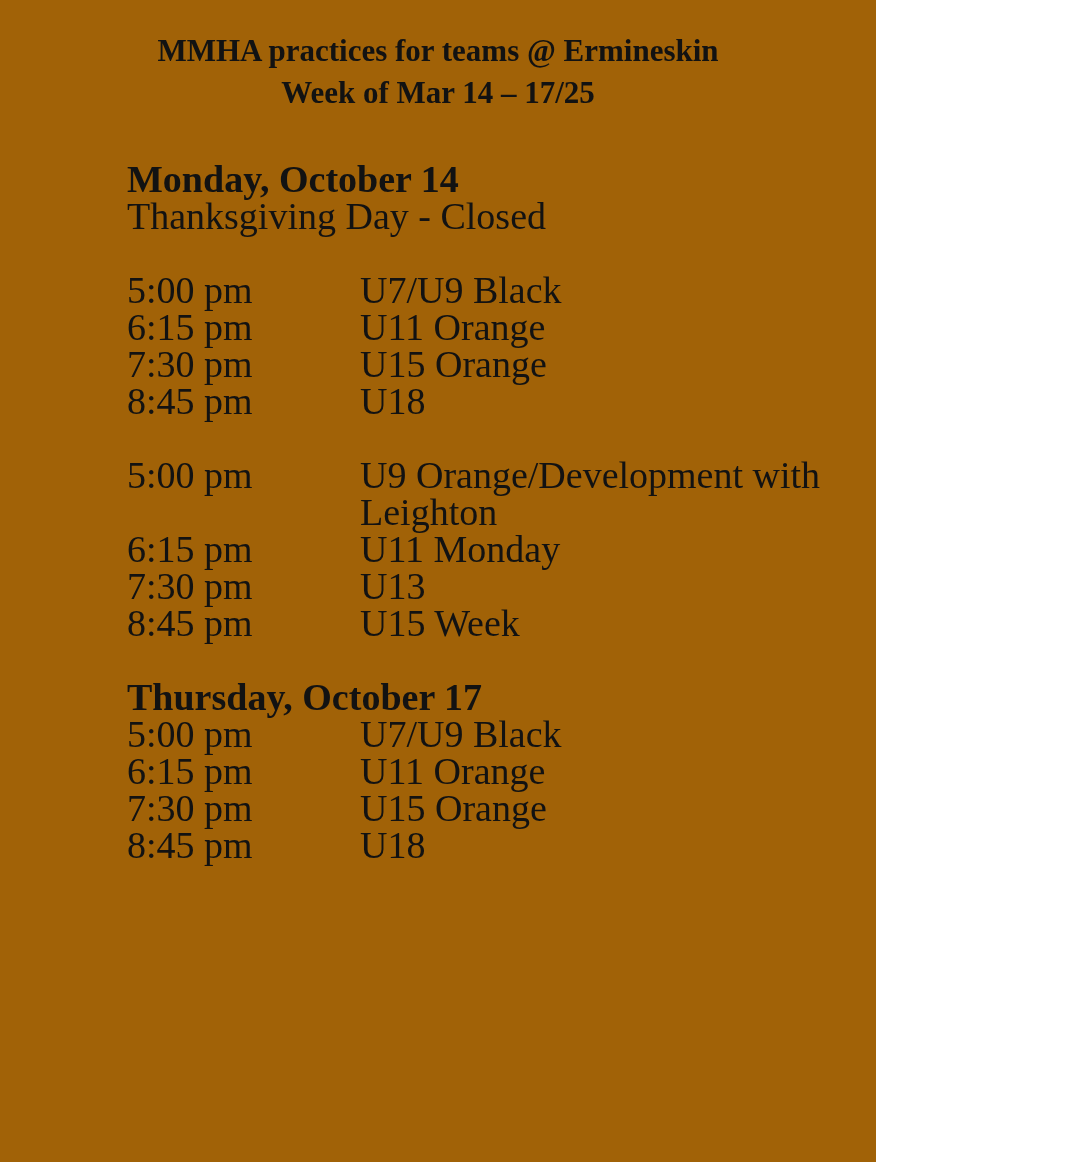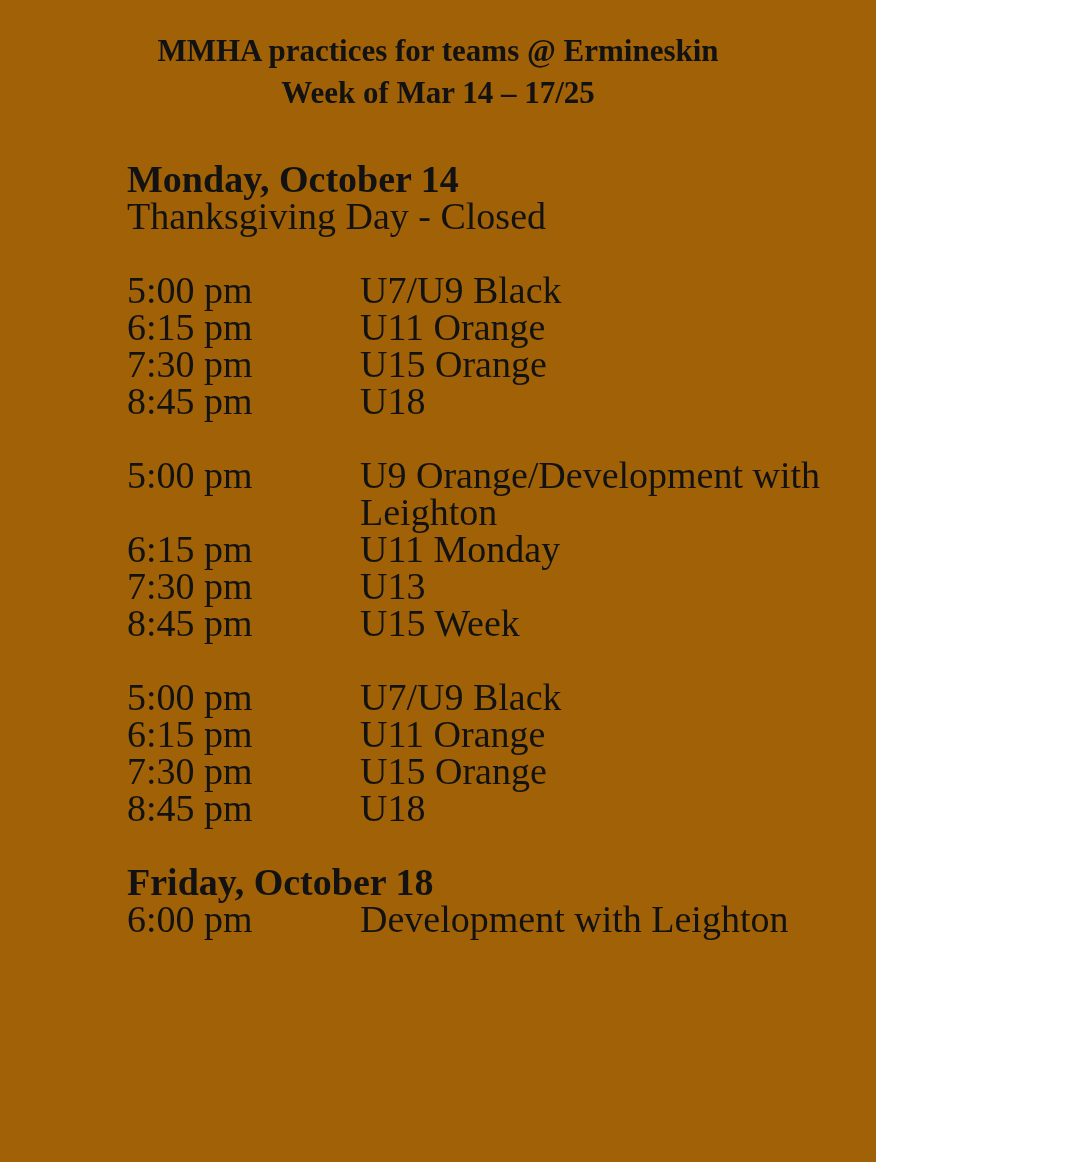--- a/index.html
+++ b/index.html
@@ -100,43 +100,35 @@
             <div class="team-cell">U13</div>
           </div>
           <div class="sched-row">
             <div class="time-cell">8:45 pm</div>
             <div class="team-cell">U15 Week</div>
           </div>
         </div>
   </div>
 
   <div class="day-section">
+    <div class="day-heading">Thursday, October 17</div>
     <div>
           <div class="sched-row">
             <div class="time-cell">5:00 pm</div>
             <div class="team-cell">U7/U9 Black</div>
           </div>
           <div class="sched-row">
             <div class="time-cell">6:15 pm</div>
             <div class="team-cell">U11 Orange</div>
           </div>
           <div class="sched-row">
             <div class="time-cell">7:30 pm</div>
             <div class="team-cell">U15 Orange</div>
           </div>
           <div class="sched-row">
             <div class="time-cell">8:45 pm</div>
             <div class="team-cell">U18</div>
           </div>
         </div>
   </div>
 
-  <div class="day-section">
-    <div class="day-heading">Friday, October 18</div>
-    <div>
-          <div class="sched-row">
-            <div class="time-cell">6:00 pm</div>
-            <div class="team-cell">Development with Leighton</div>
-          </div>
-        </div>
-  </div>
 </div>
 </div>
 
 </body></html>

